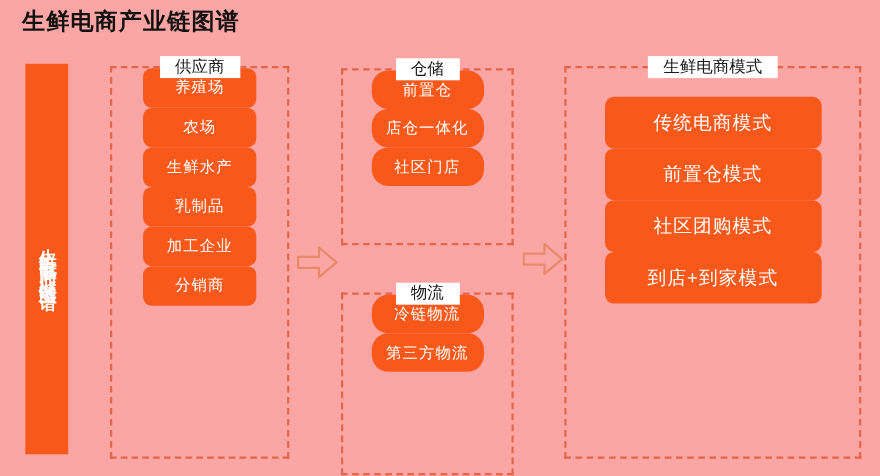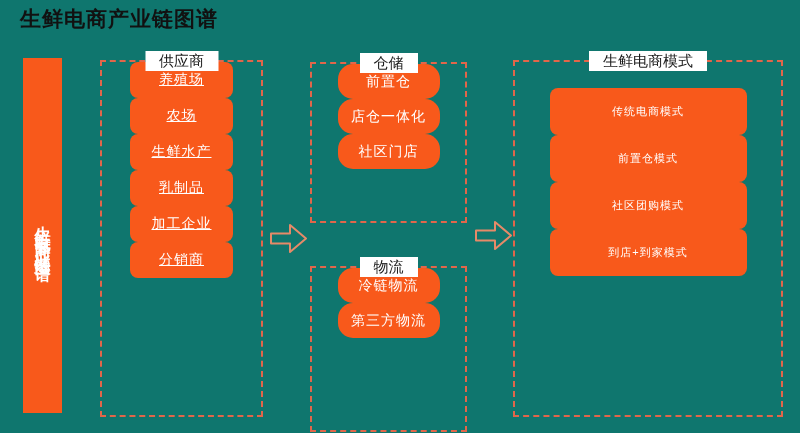--- a/index.html
+++ b/index.html
@@ -1,17 +1,17 @@
 <!DOCTYPE html>
 <html><head>
 <meta charset="utf-8">
 <style>
   html,body { margin:0; padding:0; background:#fff; }
   .canvas {
-    position:relative; width:800px; height:433px; background:#0f766e;
+    position:relative; width:800px; height:433px; background:#fca5a5;
     font-family:"Liberation Sans","DejaVu Sans",sans-serif; overflow:hidden;
   }
   .page-title {
     position:absolute; left:20px; top:5px;
     font-size:21px; font-weight:bold; color:#111111; letter-spacing:1px;
   }
   .side-bar {
     position:absolute; left:23px; top:58px; width:39px; height:355px;
     background:#F8591B; display:flex; align-items:center; justify-content:center;
   }
@@ -30,23 +30,23 @@
   }
   #g-suppliers   { left:100px; top:60px;  width:163px; height:357px; }
   #g-warehousing { left:310px; top:62px;  width:157px; height:161px; }
   #g-logistics   { left:310px; top:266px; width:157px; height:166px; }
   #g-models      { left:513px; top:60px;  width:270px; height:357px; padding:26px 0 12px; }
   .node {
     background:#F8591B; color:#ffffff; border-radius:8px;
     display:flex; align-items:center; justify-content:center;
     font-size:14px; letter-spacing:1px; flex:0 0 auto;
   }
-  .node.sm { width:103px; height:36px;text-decoration:underline; }
+  .node.sm { width:103px; height:36px; }
   .node.md { width:102px; height:35px;border-radius:15px; }
-  .node.lg { width:197px; height:47px; font-size:11px; }
+  .node.lg { width:197px; height:47px; font-size:17px; }
   .arrow { position:absolute; }
   #arrow-1 { left:270px; top:223px; }
   #arrow-2 { left:475px; top:220px; }
 </style>
 </head>
 <body>
 
 <div class="canvas">
 
   <div class="page-title">生鲜电商产业链图谱</div>

